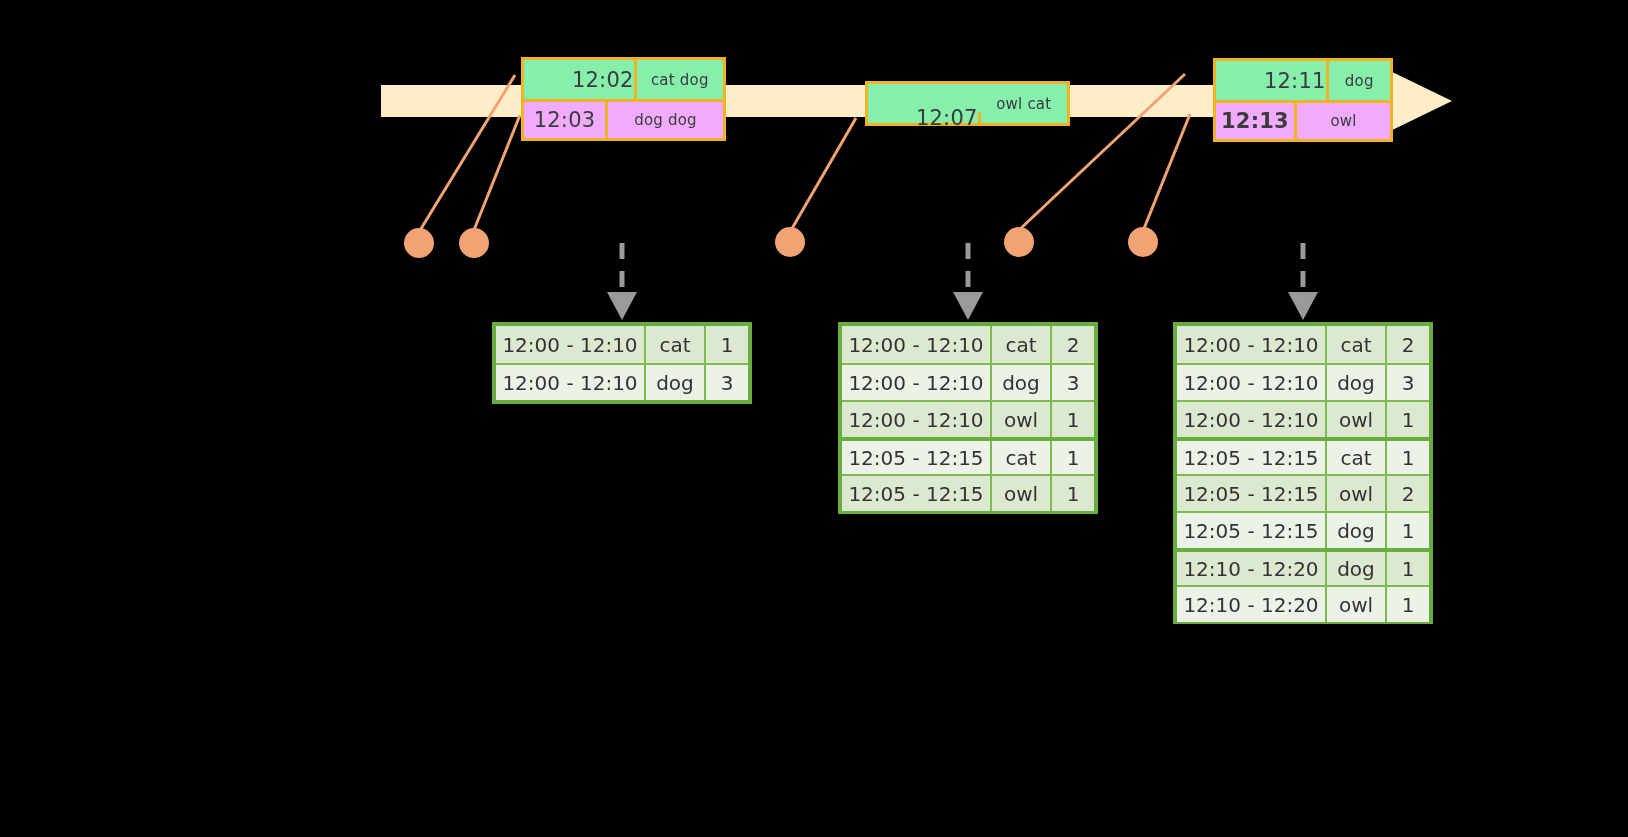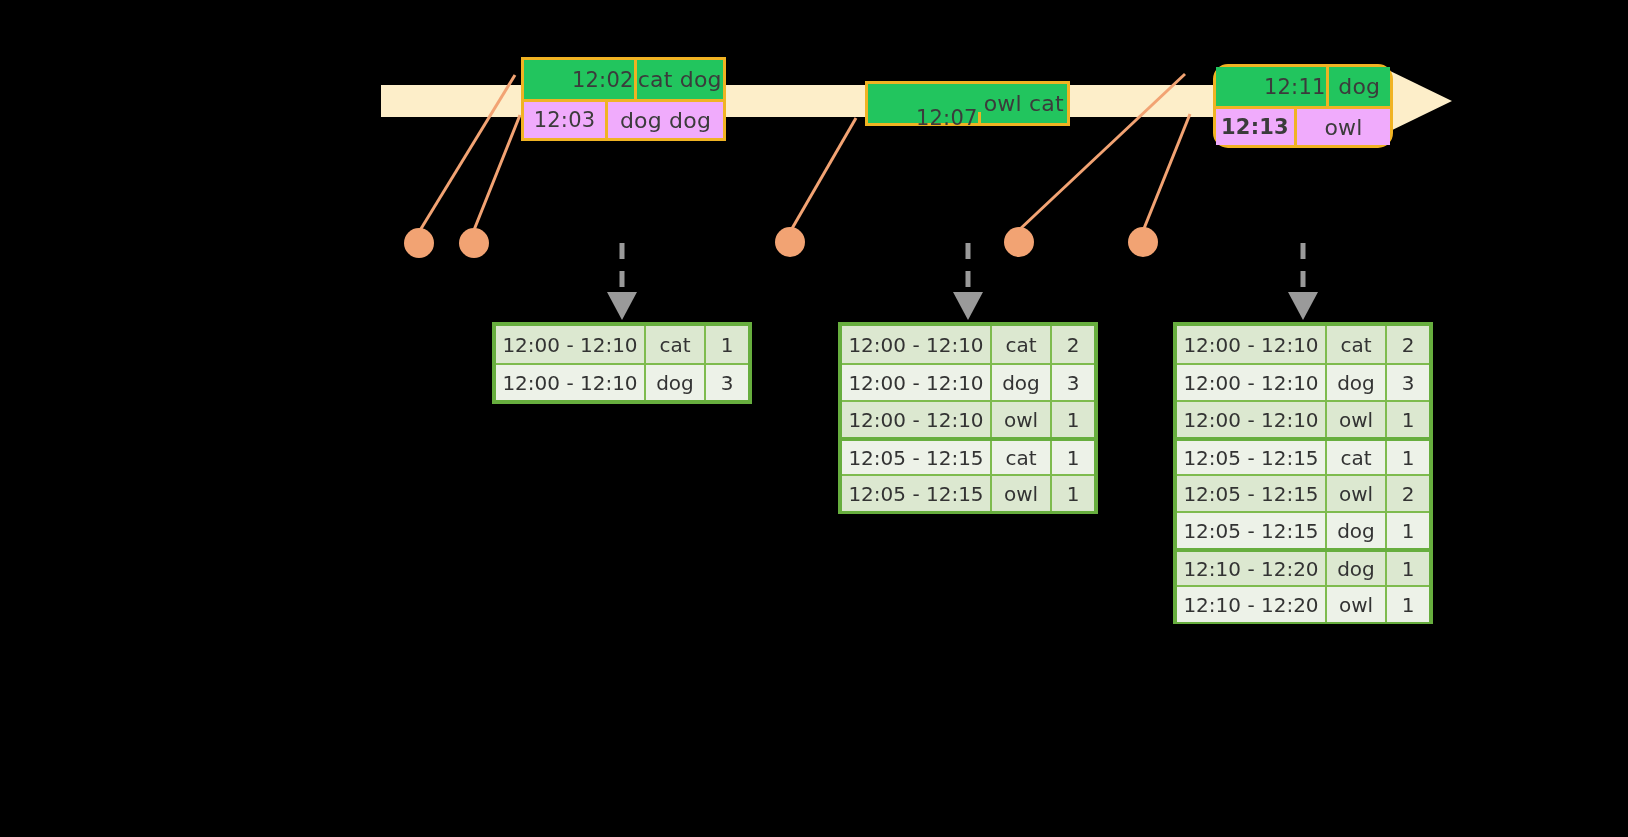--- a/index.html
+++ b/index.html
@@ -36,39 +36,39 @@
     background: #fdece0;
   }
   .evt-row {
     display: flex;
     height: 39px;
     box-sizing: border-box;
   }
   .evt-row + .evt-row {
     border-top: 3px solid #f0b323;
   }
-  .evt-row.shade-a { background: #22c55e; padding-left: 48px; }
+  .evt-row.shade-a { background: #86efac; padding-left: 48px; }
   .evt-row.shade-b { background: #f0abfc; }
   .evt-time {
     display: flex;
     align-items: center;
     justify-content: center;
     box-sizing: border-box;
     border-right: 3px solid #f0b323;
     color: #3b3b3b;
     font-size: 21px;
     letter-spacing: 0.2px;
   }
   .evt-val {
     display: flex;
     align-items: center;
     justify-content: center;
     box-sizing: border-box;
     color: #3b3b3b;
-    font-size: 22px;
+    font-size: 15px;
     letter-spacing: 0.2px;
   }
 
   
   .result-table {
     position: absolute;
     border: 4px solid #67ae3e;
     box-sizing: border-box;
     background: #e7efe0;
   }
@@ -163,21 +163,21 @@
     </div>
   </div>
 
   <div class="evt-group" style="left:865px; top:81px; width:205px; height:45px;">
     <div class="evt-row shade-a">
       <div class="evt-time" style="width:84px;margin-top:28px;">12:07</div>
       <div class="evt-val" style="width:115px;">owl cat</div>
     </div>
   </div>
 
-  <div class="evt-group" style="left:1213px; top:64px; width:180px; height:84px;border-radius:15px;">
+  <div class="evt-group" style="left:1213px; top:58px; width:180px; height:84px;">
     <div class="evt-row shade-a">
       <div class="evt-time" style="width:81px;">12:11</div>
       <div class="evt-val" style="width:93px;">dog</div>
     </div>
     <div class="evt-row shade-b">
       <div class="evt-time" style="width:81px;font-weight:bold;">12:13</div>
       <div class="evt-val" style="width:93px;">owl</div>
     </div>
   </div>
 

